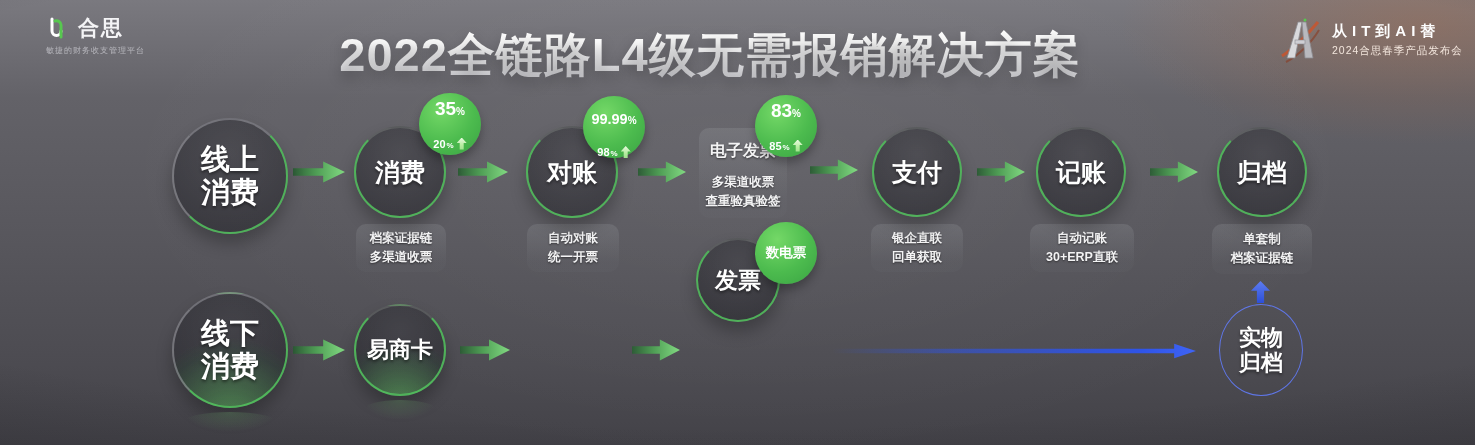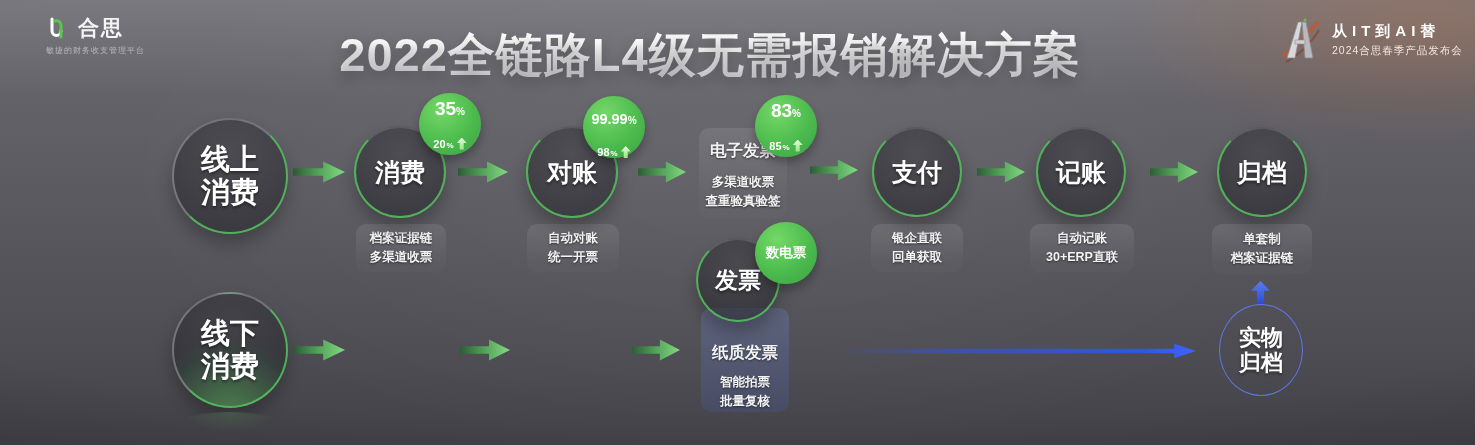--- a/index.html
+++ b/index.html
@@ -190,40 +190,39 @@
   <div class="abs g-arrow" style="left:1150px;top:160px;width:48px;"></div>
 
   <div class="abs node node-md" style="left:1217px;top:127px;width:90px;height:90px;">
     <span class="lbl">归档</span>
   </div>
   <div class="abs panel" style="left:1212px;top:224px;width:100px;height:50px;">
     <div>单套制</div>
     <div>档案证据链</div>
   </div>
 
-  <div class="abs panel panel-blue panel-tall" style="left:701px;top:308px;width:88px;height:104px;padding-top:32px;">
-    <div class="panel-title" style="margin-bottom:7px;">纸质发票</div>
-    <div>智能拍票</div>
-    <div>批量复核</div>
-  </div>
   <div class="abs node" style="left:696px;top:238px;width:84px;height:84px;">
     <span class="lbl" style="font-size:23px;">发票</span>
   </div>
   <div class="abs badge" style="left:755px;top:222px;width:62px;height:62px;">
     <span class="txt1">数电票</span>
   </div>
 
   <div class="abs node node-big glow-bottom" style="left:172px;top:292px;width:116px;height:116px;">
     <span class="lbl"><span>线下</span><br>
     <span>消费</span></span>
     <i class="refl"></i>
   </div>
 
   <div class="abs g-arrow" style="left:293px;top:338px;width:52px;"></div>
 
+  <div class="abs node node-md glow-bottom" style="left:354px;top:304px;width:92px;height:92px;">
+    <span class="lbl" style="font-size:22px;">易商卡</span>
+    <i class="refl"></i>
+  </div>
 
   <div class="abs g-arrow" style="left:460px;top:338px;width:50px;"></div>
 
 
   <div class="abs g-arrow" style="left:632px;top:338px;width:48px;"></div>
 
   <div class="abs b-arrow" style="left:832px;top:339px;width:364px;"></div>
 
   <div class="abs b-up-arrow" style="left:1251px;top:281px;"></div>
 

